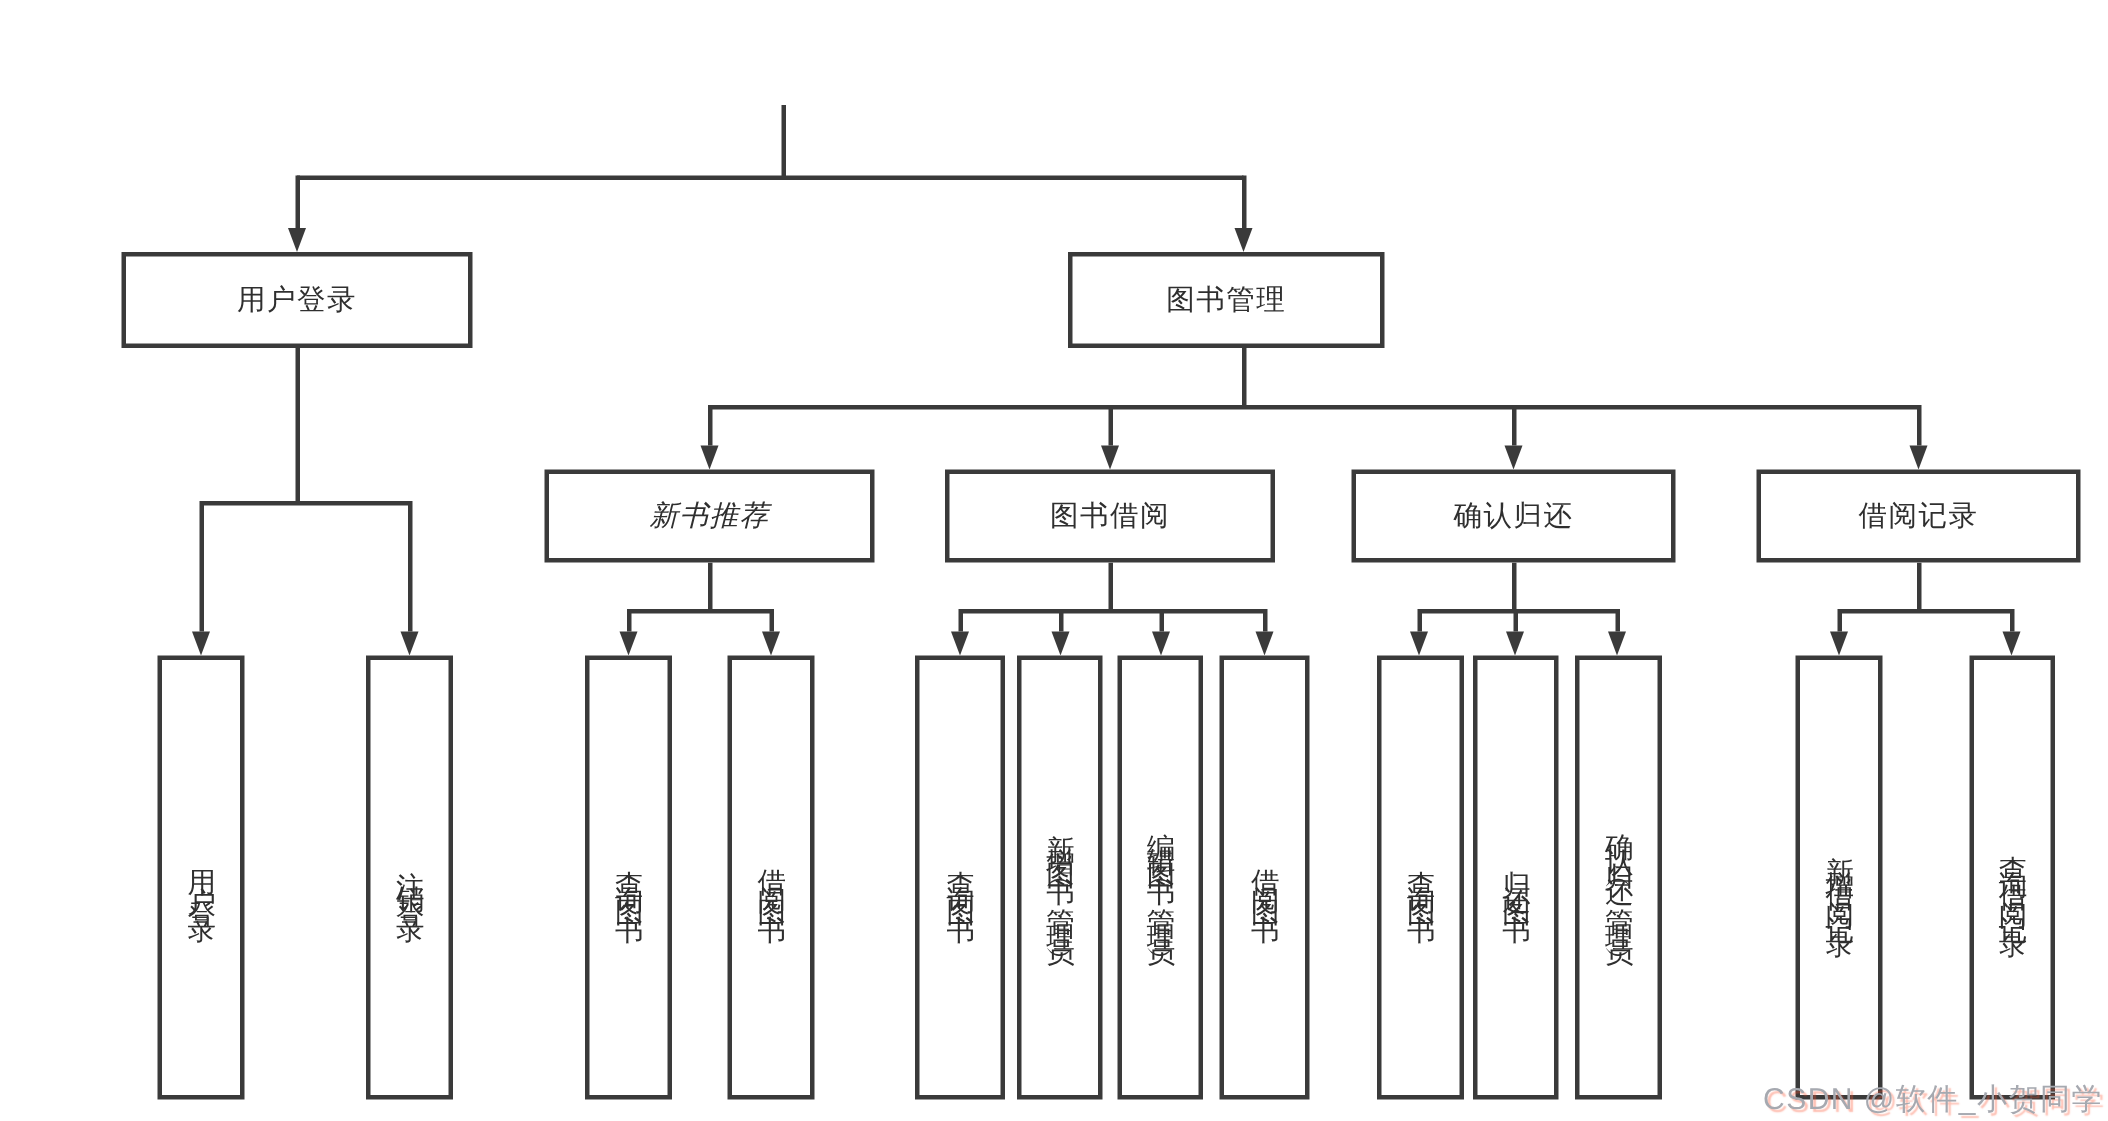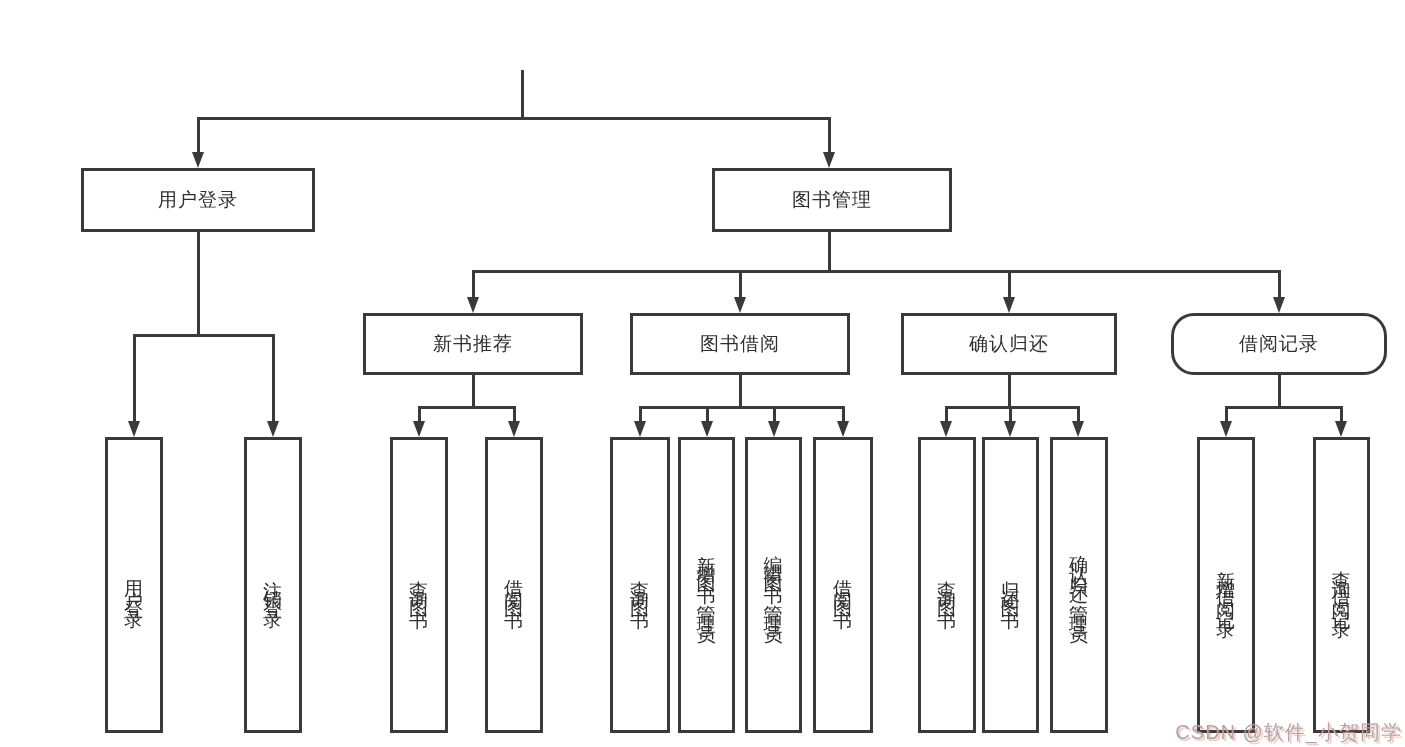--- a/index.html
+++ b/index.html
@@ -104,34 +104,34 @@
     <div class="vline" style="left:1225px;top:406px;height:15px;"></div>
     <div class="arrow" style="left:1220px;top:421px;"></div>
     <div class="vline" style="left:1340px;top:406px;height:15px;"></div>
     <div class="arrow" style="left:1335px;top:421px;"></div>
   </div>
 
 
   <div class="box" style="left:81px;top:168px;width:234px;height:64px;">
     <span>用户登录</span>
   </div>
-  <div class="box" style="left:712px;top:168px;width:240px;height:64px;">
+  <div class="box" style="left:712px;top:168px;width:211px;height:64px;">
     <span>图书管理</span>
   </div>
 
-  <div class="box" style="left:363px;top:313px;width:220px;height:62px;">
+  <div class="box" style="left:363px;top:313px;width:220px;height:62px;font-style:italic;">
     <span>新书推荐</span>
   </div>
   <div class="box" style="left:630px;top:313px;width:220px;height:62px;">
     <span>图书借阅</span>
   </div>
   <div class="box" style="left:901px;top:313px;width:216px;height:62px;">
     <span>确认归还</span>
   </div>
-  <div class="box" style="left:1171px;top:313px;width:216px;height:62px;border-radius:23px;">
+  <div class="box" style="left:1171px;top:313px;width:216px;height:62px;">
     <span>借阅记录</span>
   </div>
 
   <div class="box vbox" style="left:105px;top:437px;width:58px;height:296px;">
     <span>用户登录</span>
   </div>
   <div class="box vbox" style="left:244px;top:437px;width:58px;height:296px;">
     <span>注销登录</span>
   </div>
 

